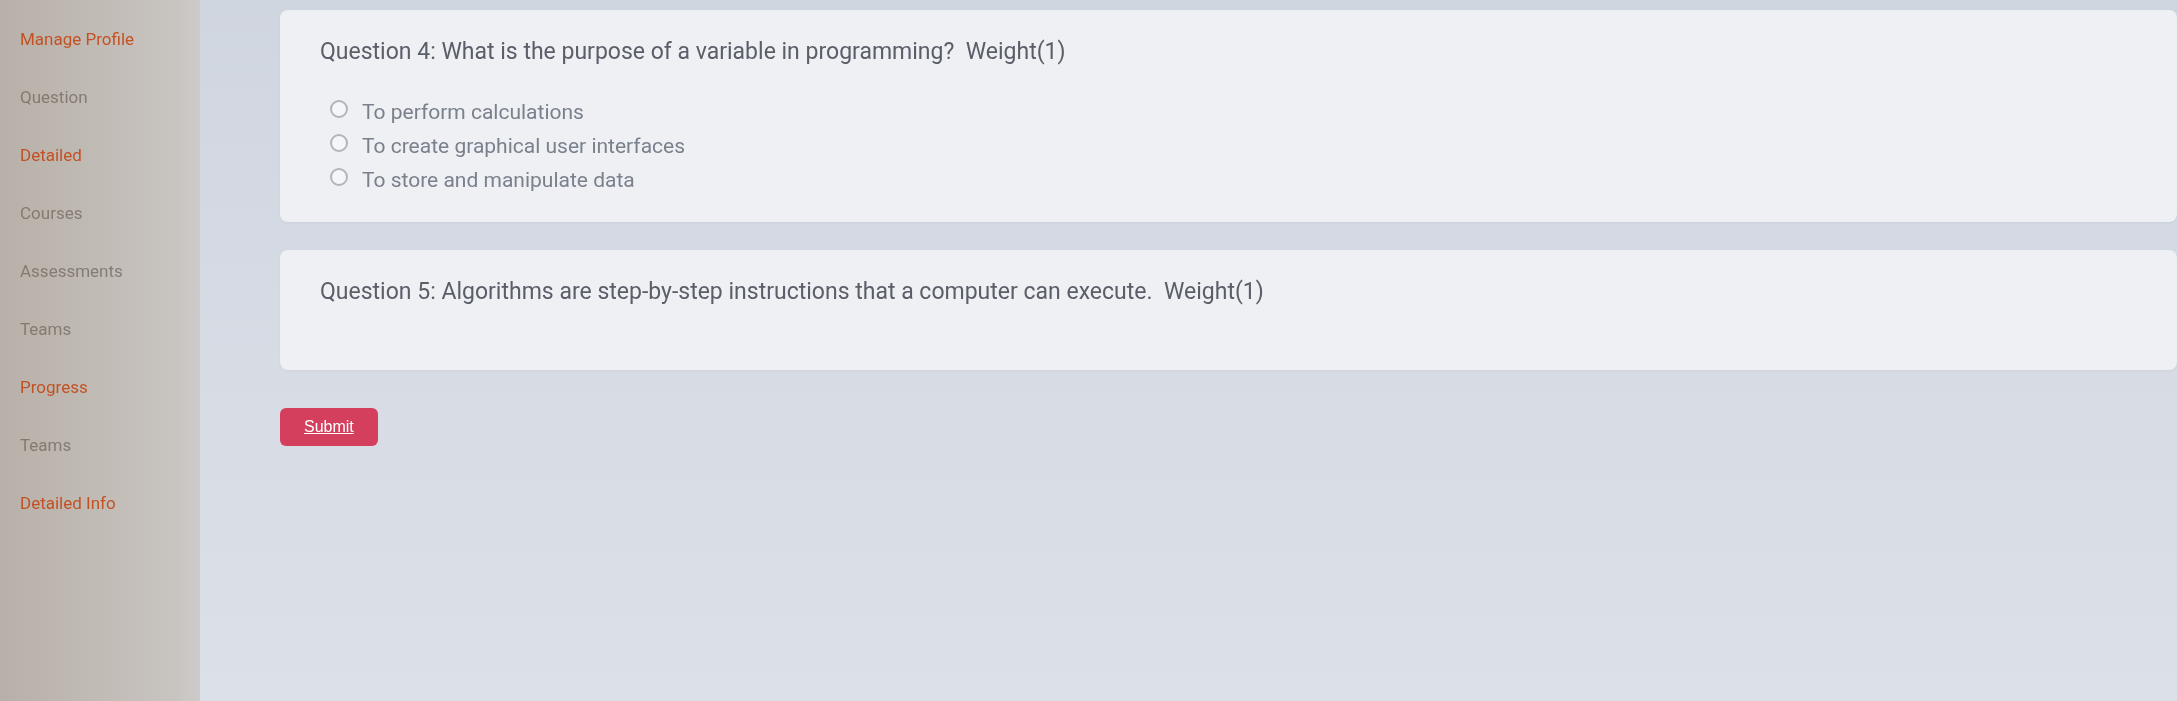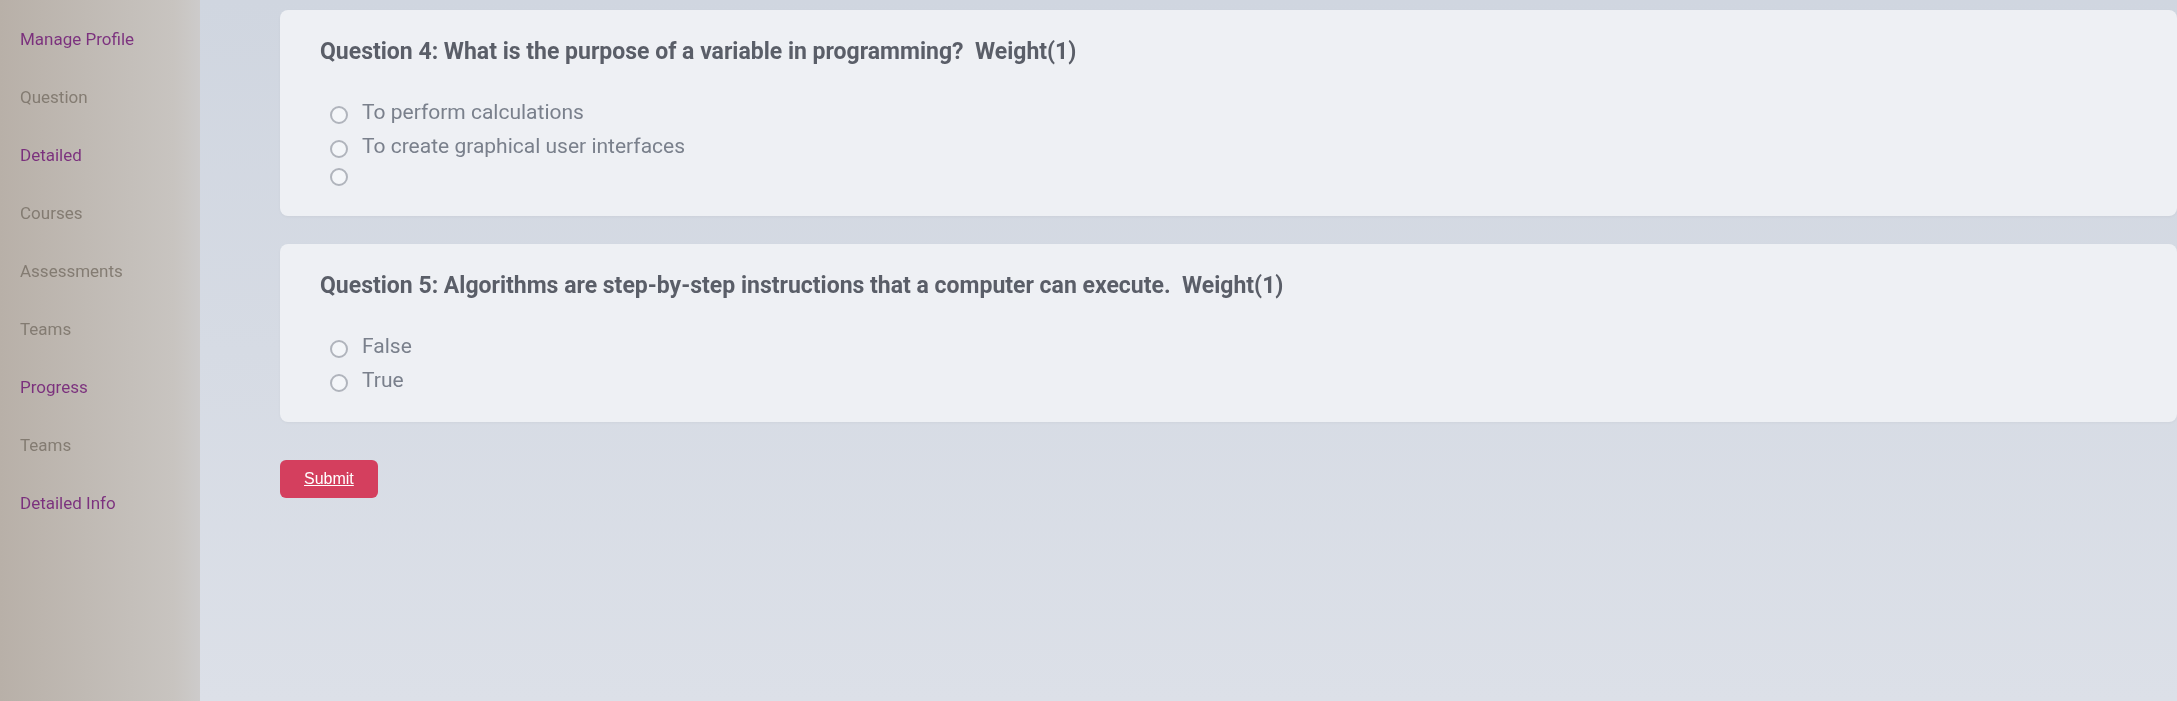--- a/index.html
+++ b/index.html
@@ -23,55 +23,55 @@
       gap: 30px;
     }
     .sidebar-item {
       color: #7a7268;
       font-size: 17px;
       padding: 4px 10px;
       cursor: pointer;
       opacity: 0.85;
     }
     .sidebar-item.accent {
-      color: #701a75;
+      color: #c2410c;
     }
     .content-wrapper {
       flex: 1;
       padding: 10px 0 0 80px;
       background: linear-gradient(to bottom, #d0d6e0 0%, #dce0e8 100%);
     }
     .question-card {
       background: #eef0f4;
       border-radius: 8px;
       padding: 28px 40px 30px 40px;
       margin-bottom: 28px;
       box-shadow: 0 1px 3px rgba(0,0,0,0.04);
     }
     .question-title {
       font-size: 23px;
       color: #5a5e68;
       margin-bottom: 35px;
-      font-weight: 700;
+      font-weight: 400;
     }
     .question-title .prefix {
       color: #5a5e68;
     }
     .question-title .weight {
       color: #5a5e68;
     }
     .options {
       display: flex;
       flex-direction: column;
       gap: 10px;
       padding-left: 10px;
     }
     .option {
       display: flex;
-      align-items: flex-end;
+      align-items: flex-start;
       gap: 14px;
       cursor: pointer;
     }
     .radio-circle {
       width: 18px;
       height: 18px;
       border: 2px solid #b0b4bc;
       border-radius: 50%;
       background: #f4f6f9;
       flex-shrink: 0;
@@ -119,37 +119,28 @@
       <div class="option">
         <span class="radio-circle"></span>
         <span class="option-label">To perform calculations</span>
       </div>
       <div class="option">
         <span class="radio-circle"></span>
         <span class="option-label">To create graphical user interfaces</span>
       </div>
       <div class="option">
         <span class="radio-circle"></span>
+        <span class="option-label">To store and manipulate data</span>
       </div>
     </div>
   </div>
 
   <div class="question-card">
     <div class="question-title">
       <span class="prefix">Question 5:</span>
       <span>Algorithms are step-by-step instructions that a computer can execute.</span>
       &nbsp;<span class="weight">Weight(1)</span>
     </div>
-    <div class="options">
-      <div class="option">
-        <span class="radio-circle"></span>
-        <span class="option-label">False</span>
-      </div>
-      <div class="option">
-        <span class="radio-circle"></span>
-        <span class="option-label">True</span>
-      </div>
-    </div>
   </div>
 
   <button class="submit-button">Submit</button>
 
 </div>
 
 </body></html>

